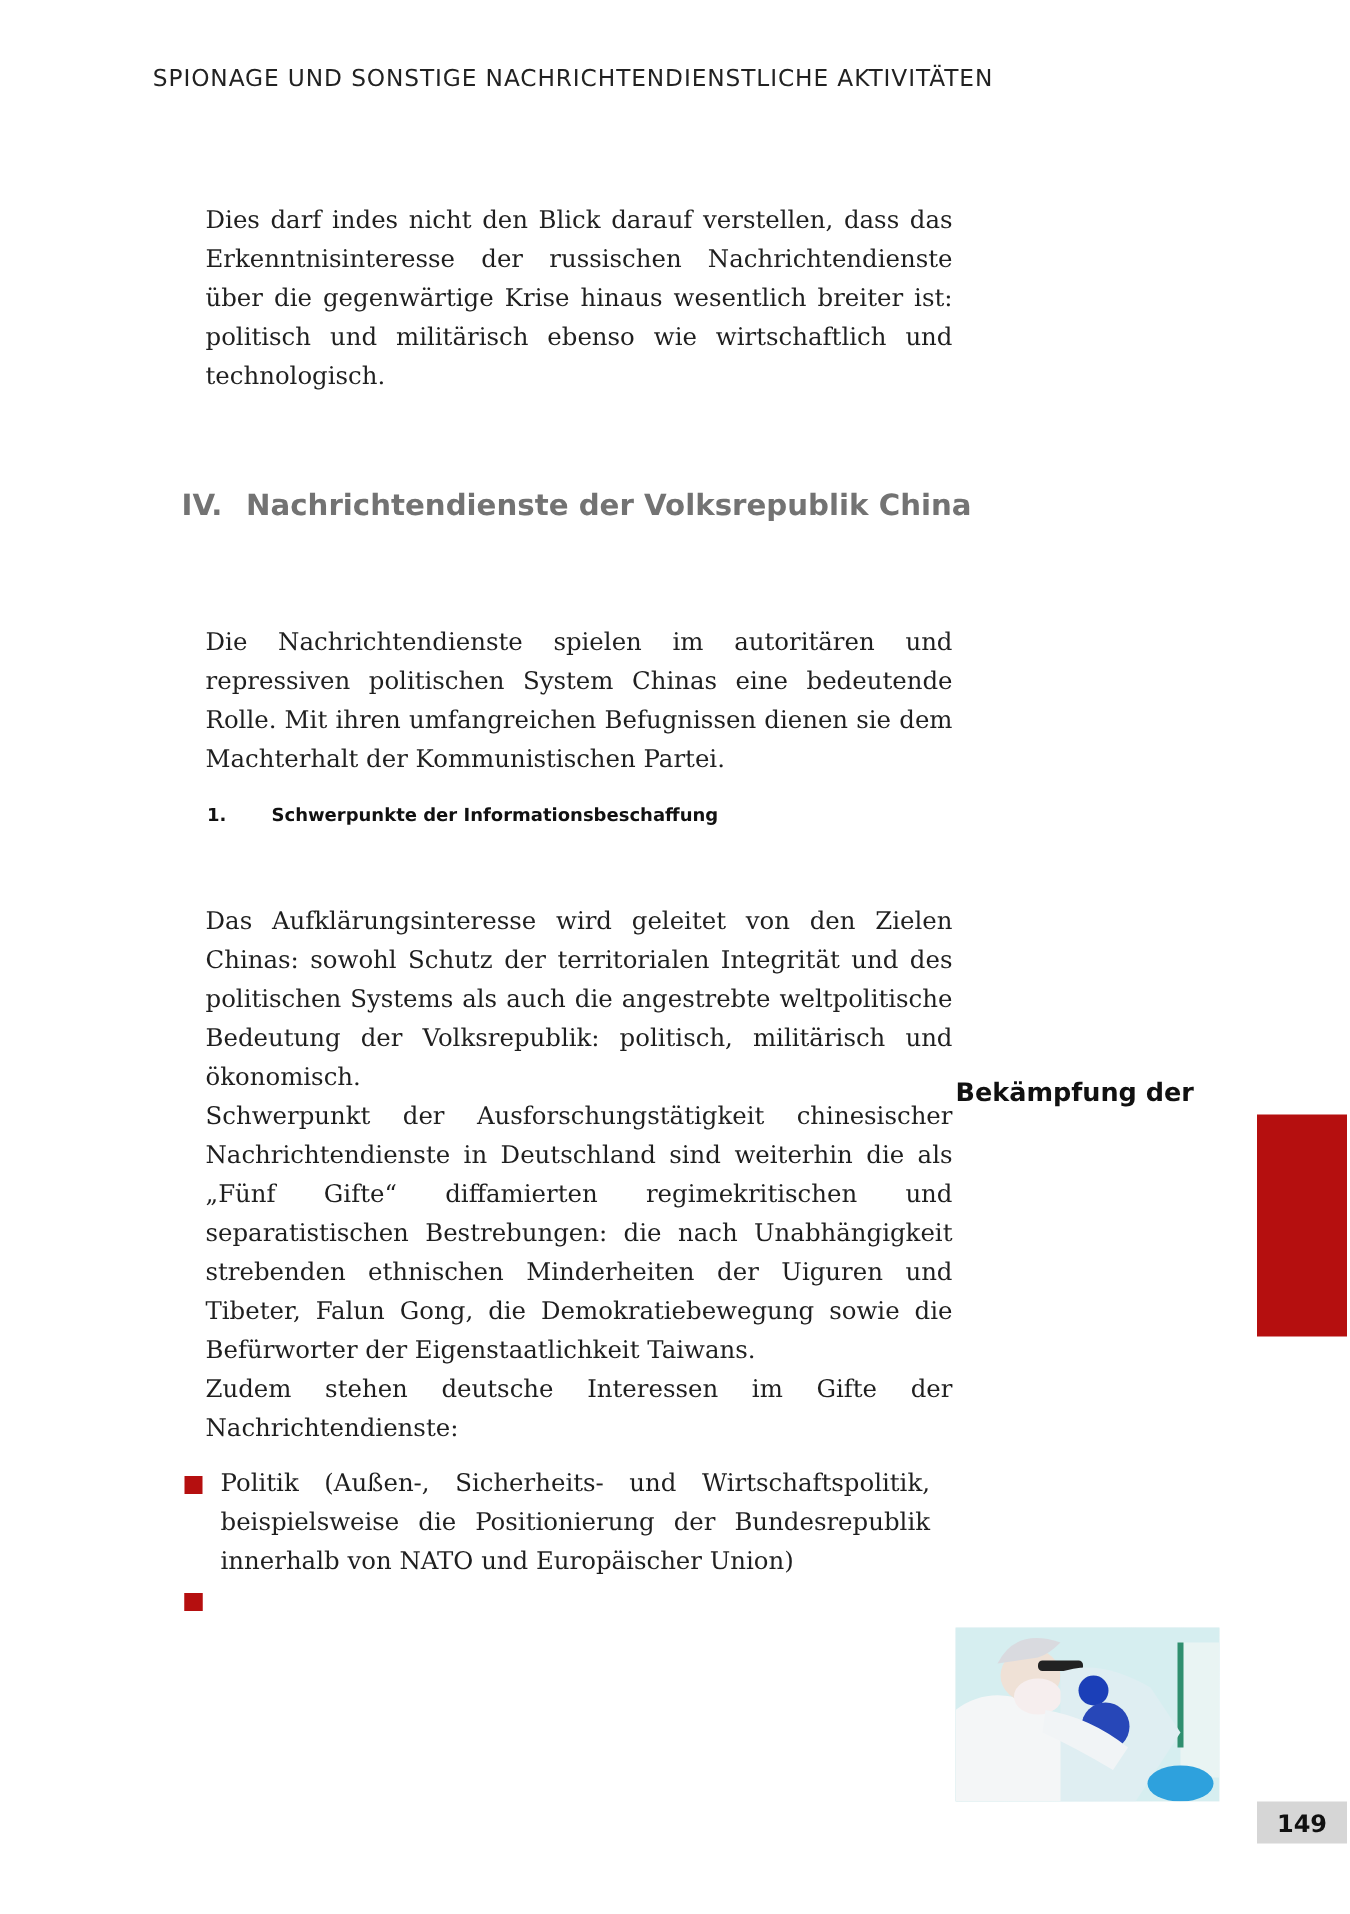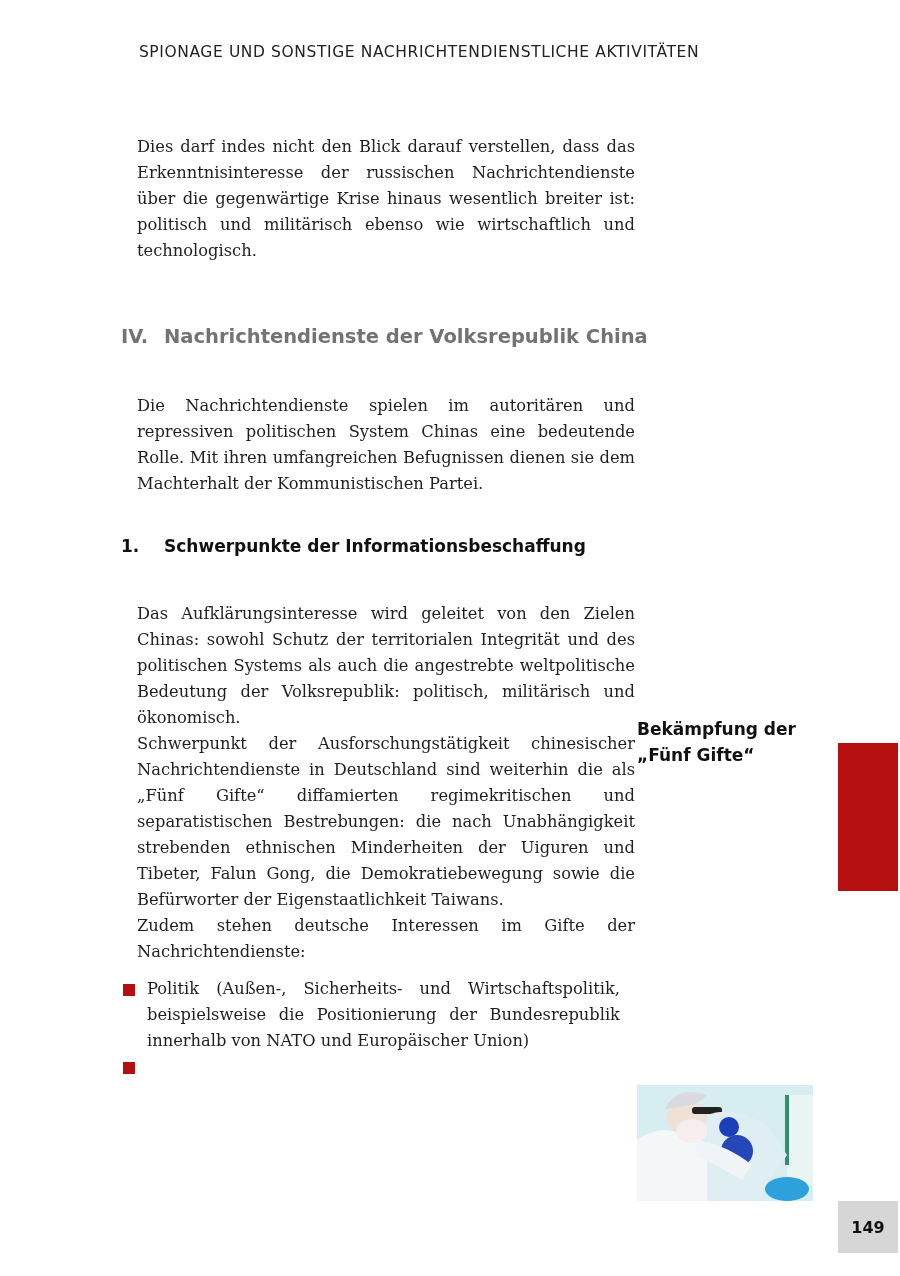--- a/index.html
+++ b/index.html
@@ -2,79 +2,78 @@
 <html><head>
 <meta charset="utf-8">
 <style>
   html, body { margin: 0; padding: 0; }
   body {
     width: 900px; height: 1276px; background: #ffffff; position: relative; overflow: hidden;
     color: #1a1a1a;
   }
   .running-head {
     position: absolute; top: 43px; left: 0; width: 764px; text-align: center;
-    font-family: "DejaVu Sans", sans-serif; font-size: 15.5px; letter-spacing: 0.6px; color: #222; padding-left: 37px;
+    font-family: "DejaVu Sans", sans-serif; font-size: 15.5px; letter-spacing: 0.6px; color: #222;
   }
   .body-text {
     font-family: "DejaVu Serif", serif; font-size: 16.3px; line-height: 26px;
     text-align: justify; color: #1f1f1f;
   }
   .para { position: absolute; left: 121px; width: 498px; margin: 16px; }
   .h2 {
     position: absolute; left: 121px; top: 325px; font-family: "DejaVu Sans", sans-serif;
     font-weight: bold; font-size: 19.5px; color: #737373; margin: 0;
   }
   .h2 .num { display: inline-block; width: 43px; }
   .h3 {
-    position: absolute; left: 121px; top: 536px; font-family: "DejaVu Sans", sans-serif;
-    font-weight: bold; font-size: 17px; color: #111; margin: 0;
+    position: absolute; left: 138px; top: 536px; font-family: "DejaVu Sans", sans-serif;
+    font-weight: bold; font-size: 12px; color: #111; margin: 0;
   }
   .h3 .num { display: inline-block; width: 43px; }
   .margin-note {
     position: absolute; left: 637px; top: 716px; font-family: "DejaVu Sans", sans-serif;
     font-weight: bold; font-size: 17px; line-height: 26px; color: #111; width: 180px;
   }
   .red-tab { position: absolute; left: 838px; top: 743px; width: 60px; height: 148px; background: #b50f0f; }
   ul.bullets { position: absolute; left: 121px; top: 975px; width: 498px; margin: 1px; padding: 0; list-style: none; }
   ul.bullets li { position: relative; padding-left: 25px; }
   ul.bullets li .sq { position: absolute; left: 1px; top: 8px; width: 12px; height: 12px; background: #b50f0f; }
   .photo {
     position: absolute; left: 637px; top: 1085px; width: 176px; height: 116px; overflow: hidden;
     background: linear-gradient(135deg, #d8ecef 0%, #cfe8ea 40%, #e8f3f5 100%);
   }
   .page-num {
-    position: absolute; left: 838px; top: 1201px; width: 60px; height: 52px; background: #d6d6d6;
+    position: absolute; left: 838px; top: 1201px; width: 60px; height: 28px; background: #d6d6d6;
     font-family: "DejaVu Sans", sans-serif; font-weight: bold; font-size: 16px; color: #111;
     display: flex; align-items: center; justify-content: center;
   }
 </style>
 </head>
 <body>
 
 <div class="running-head">SPIONAGE UND SONSTIGE NACHRICHTENDIENSTLICHE AKTIVITÄTEN</div>
 
 <p class="para body-text" style="top:118px;">Dies darf indes nicht den Blick darauf verstellen, dass das Erkenntnisinteresse der russischen Nachrichtendienste über die gegenwärtige Krise hinaus wesentlich breiter ist: politisch und militärisch ebenso wie wirtschaftlich und technologisch.</p>
 
 <h2 class="h2">
   <span class="num">IV.</span><span>Nachrichtendienste der Volksrepublik China</span>
 </h2>
 
-<p class="para body-text" style="top:377px;">Die Nachrichtendienste spielen im autoritären und repressiven politischen System Chinas eine bedeutende Rolle. Mit ihren umfangreichen Befugnissen dienen sie dem Machterhalt der Kommunistischen Partei.</p>
+<p class="para body-text" style="top:399px;">Die Nachrichtendienste spielen im autoritären und repressiven politischen System Chinas eine bedeutende Rolle. Mit ihren umfangreichen Befugnissen dienen sie dem Machterhalt der Kommunistischen Partei.</p>
 
 <h3 class="h3">
   <span class="num">1.</span><span>Schwerpunkte der Informationsbeschaffung</span>
 </h3>
 
 <p class="para body-text" style="top:585px;">Das Aufklärungsinteresse wird geleitet von den Zielen Chinas: sowohl Schutz der territorialen Integrität und des politischen Systems als auch die angestrebte weltpolitische Bedeutung der Volksrepublik: politisch, militärisch und ökonomisch.</p>
 
 <p class="para body-text" style="top:715px;">Schwerpunkt der Ausforschungstätigkeit chinesischer Nachrichtendienste in Deutschland sind weiterhin die als „Fünf Gifte“ diffamierten regimekritischen und separatistischen Bestrebungen: die nach Unabhängigkeit strebenden ethnischen Minderheiten der Uiguren und Tibeter, Falun Gong, die Demokratiebewegung sowie die Befürworter der Eigenstaatlichkeit Taiwans.</p>
 
 <div class="margin-note">
   <div>Bekämpfung der</div>
-  <div>„Fünf Gifte“</div>
 </div>
 
 <div class="red-tab"></div>
 
 <p class="para body-text" style="top:897px;">Zudem stehen deutsche Interessen im Gifte der Nachrichtendienste:</p>
 
 <ul class="bullets body-text">
   <li><span class="sq"></span><span>Politik (Außen-, Sicherheits- und Wirtschaftspolitik, beispielsweise die Positionierung der Bundesrepublik innerhalb von NATO und Europäischer Union)</span></li>
   <li><span class="sq"></span></li>
   <li><span class="sq"></span></li>

